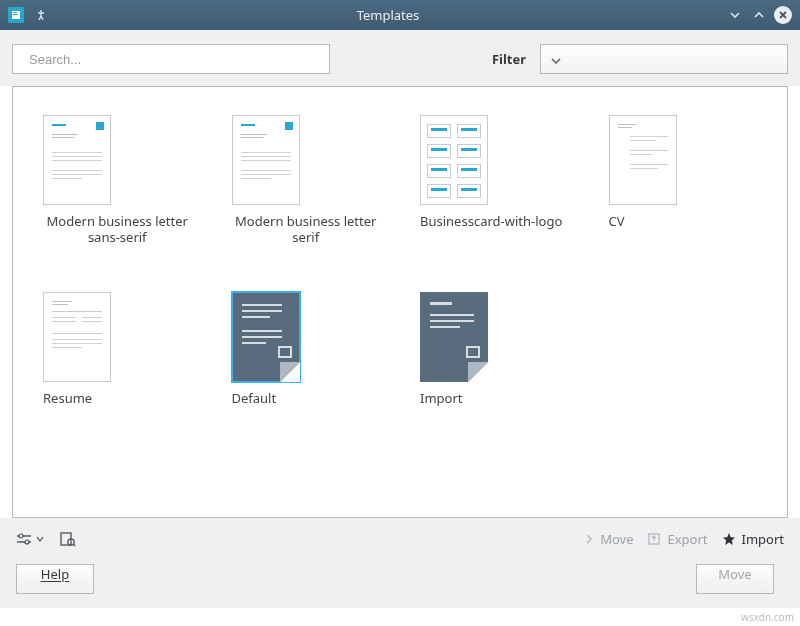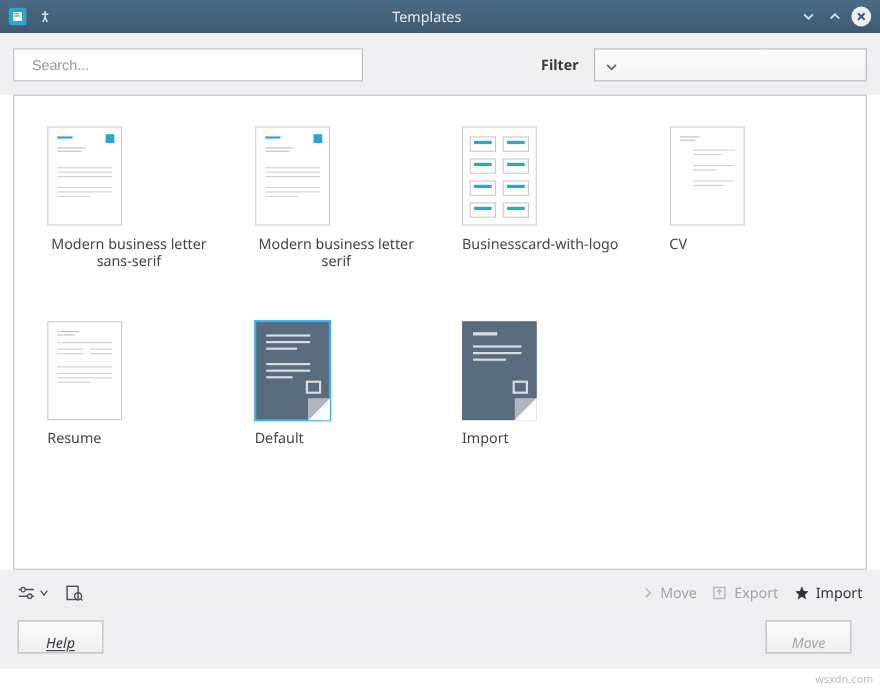--- a/index.html
+++ b/index.html
@@ -138,24 +138,23 @@
 
 .buttonbar {
   display:flex; align-items:center;
   padding: 16px 16px 14px 16px;
   background:#eff0f1;
 }
 .push-btn {
   height: 30px; min-width: 78px;
   border: 1px solid #b6b9bc;
   background: linear-gradient(#fcfcfc, #efeff0);
-  display:flex; align-items:flex-end; justify-content:center;
+  display:flex; align-items:flex-start; justify-content:center;
   padding: 0 14px; cursor:pointer;
   color:#34383c;
-  font-style:italic;
 }
 .push-btn.disabled { color:#a3a7ab; cursor:default; }
 .underline { text-decoration: underline; text-underline-offset: 2px; }
 
 .attribution { position:absolute; right:6px; bottom:2px; font-size:10px; color:#b9bcc0; }
 </style>
 </head>
 <body>
 
 <div class="titlebar">

